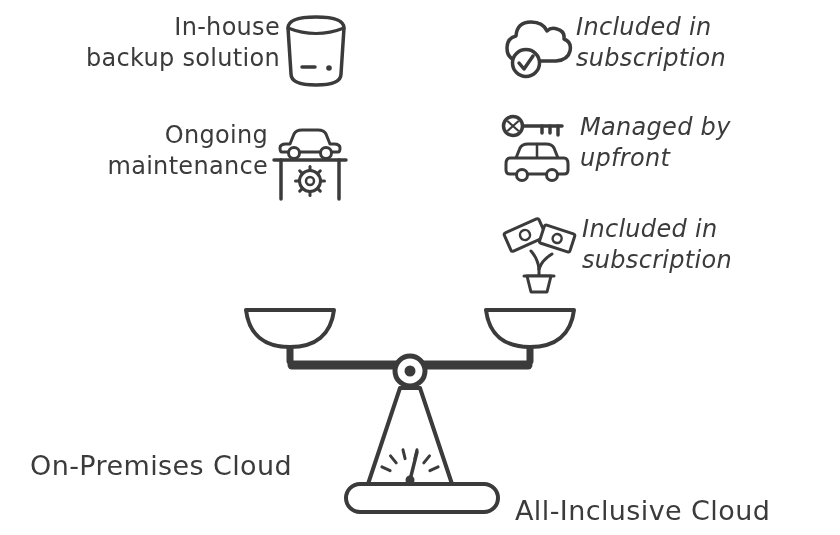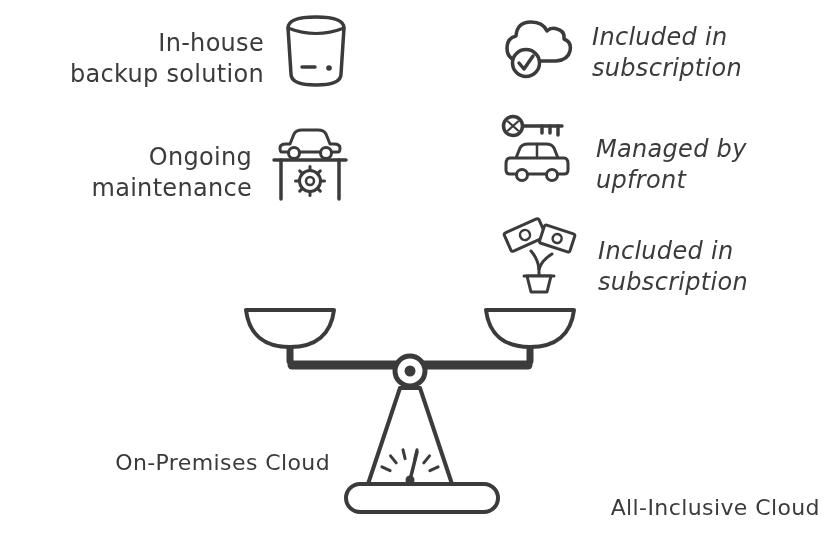--- a/index.html
+++ b/index.html
@@ -1,29 +1,29 @@
 <!DOCTYPE html>
 <html><head>
 <meta charset="utf-8">
 <style>
   html,body { margin:0; padding:0; background:#ffffff; }
   .canvas {
     position:relative; width:840px; height:535px; background:#ffffff;
     font-family:"DejaVu Sans", sans-serif; color:#3b3b3b; overflow:hidden;
   }
-  .row { position:absolute; display:flex; align-items:flex-end; gap:16px; }
+  .row { position:absolute; display:flex; align-items:flex-start; }
   .row.left  { left:0;   width:352px; justify-content:flex-end; }
   .row.right { left:498px; width:342px; justify-content:flex-start;font-style:italic; }
   .feature-text {
     font-size:24px; line-height:1.3; white-space:pre-line; letter-spacing:0.3px;
   }
   .row.left .feature-text { text-align:right; }
   .icon svg { display:block; }
   .side-label {
-    position:absolute; top:450px; font-size:22px; letter-spacing:0.4px; text-align:right;
+    position:absolute; top:450px; font-size:27px; letter-spacing:0.4px; text-align:left;
   }
   .side-label.left  { left:30px;  width:300px; }
   .side-label.right { left:515px; width:305px;margin-top:45px; }
   .scale-layer { position:absolute; left:0; top:0; width:840px; height:535px; }
   svg * { vector-effect:none; }
 </style>
 </head>
 <body>
 
 <div class="canvas">

